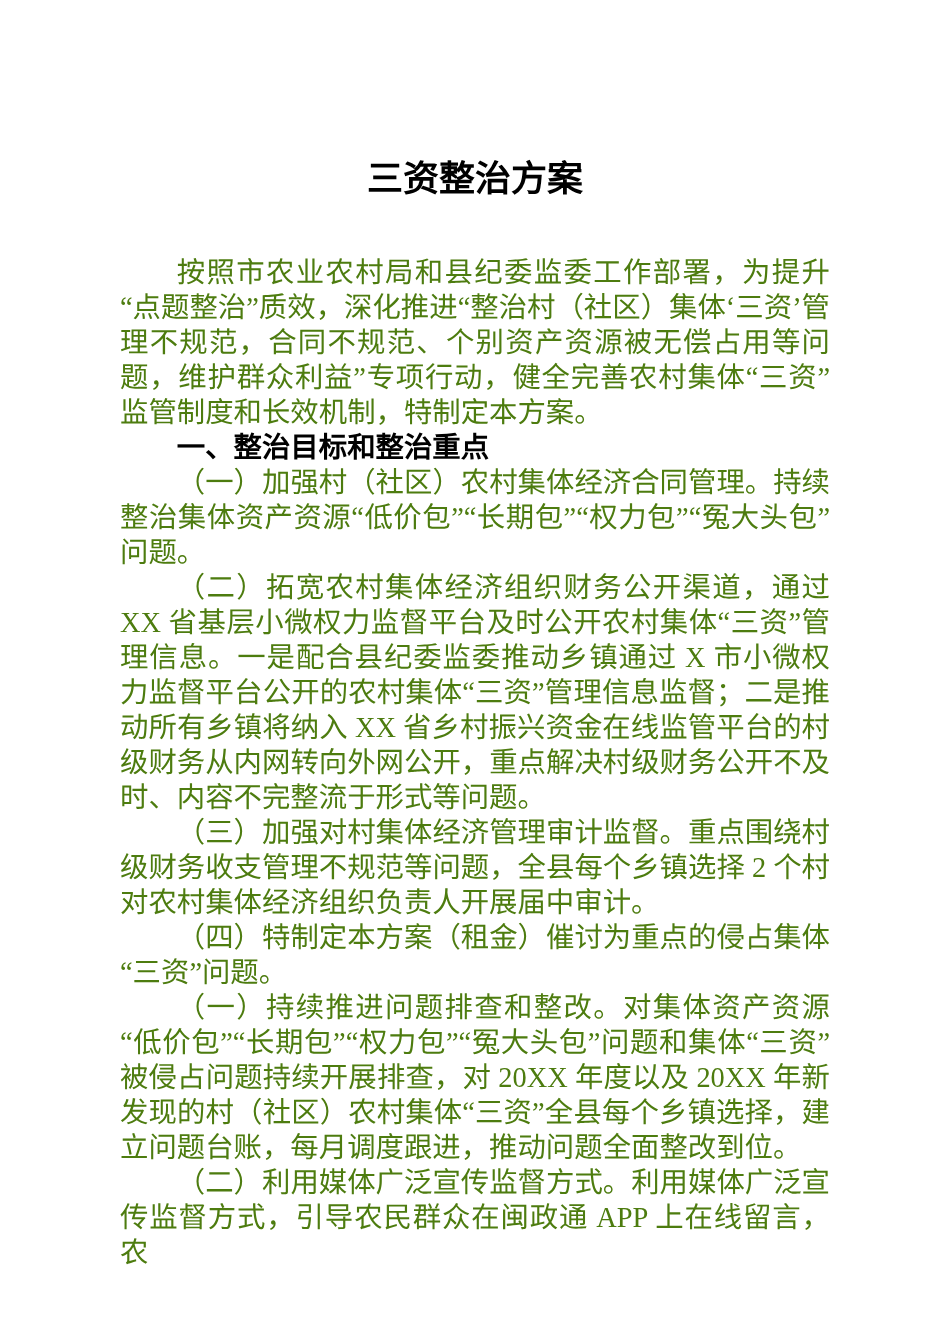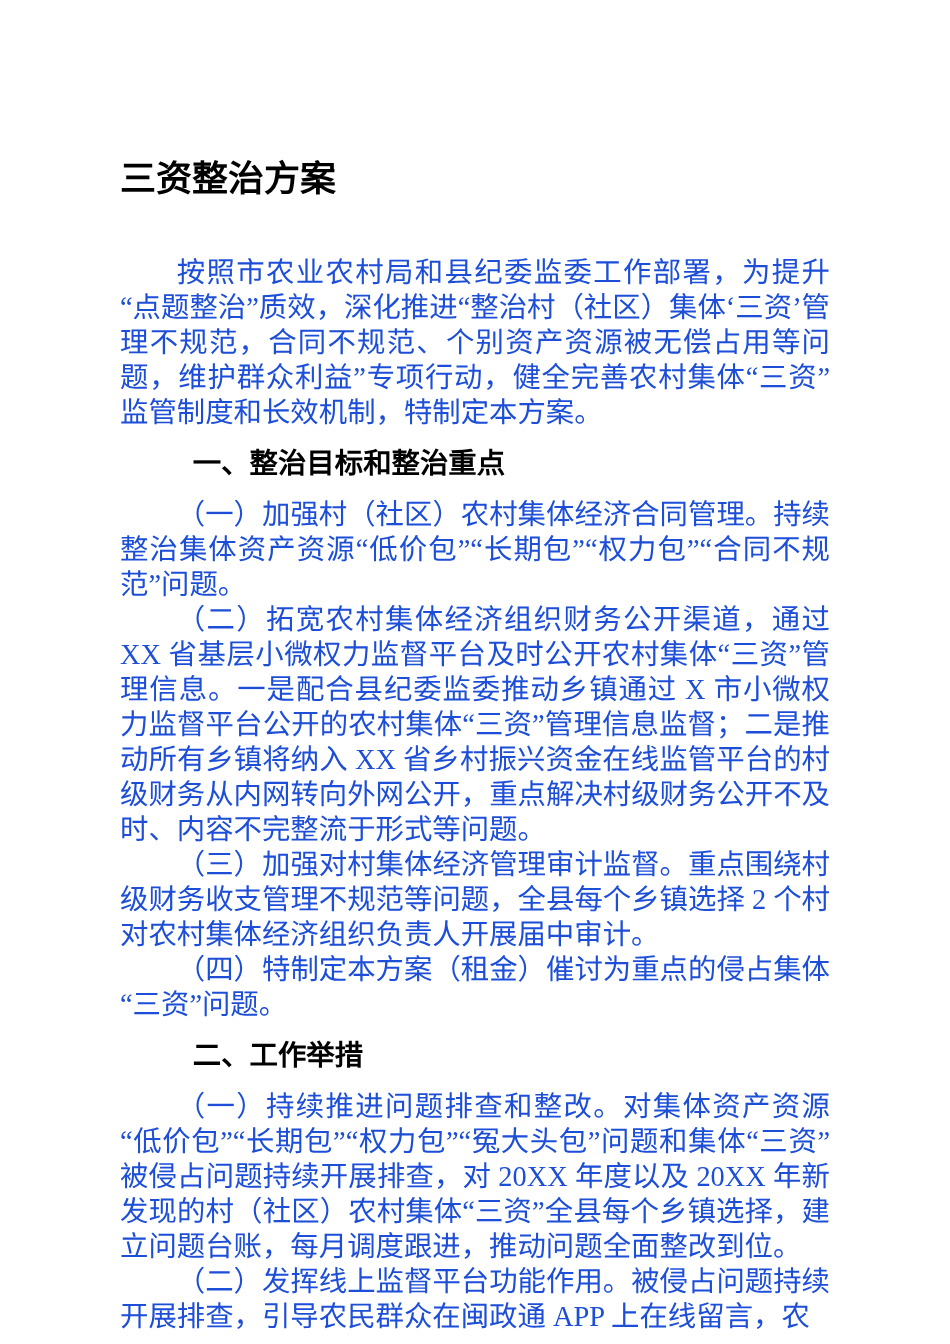--- a/index.html
+++ b/index.html
@@ -17,57 +17,56 @@
     padding: 156px 120px 0 120px;
     overflow: hidden;
     color: #000000;
   }
   .doc-title {
     margin: 0 0 54px 0;
     font-family: "Liberation Sans", "DejaVu Sans", sans-serif;
     font-weight: bold;
     font-size: 36px;
     line-height: 45px;
-    text-align: left;
+    text-align: center;
     color: #000000;
   }
   .doc-body {
     width: 710px;
   }
   .para {
     margin: 0;
     font-family: "Liberation Serif", "DejaVu Serif", serif;
     font-size: 28.4px;
     line-height: 35px;
     text-align: justify;
     text-indent: 2em;
-    color: #1d4ed8;
+    color: #4d7c0f;
     word-break: normal;
     overflow-wrap: break-word;
   }
   .heading {
-    margin: 16px;
+    margin: 0;
     font-family: "Liberation Sans", "DejaVu Sans", sans-serif;
     font-weight: bold;
     font-size: 28.4px;
     line-height: 35px;
     text-align: justify;
     text-indent: 2em;
     color: #000000;
   }
 </style>
 </head>
 <body>
 
 <div class="page">
   <h1 class="doc-title">三资整治方案</h1>
   <div class="doc-body" id="doc-body">
       <p class="para">按照市农业农村局和县纪委监委工作部署，为提升“点题整治”质效，深化推进“整治村（社区）集体‘三资’管理不规范，合同不规范、个别资产资源被无偿占用等问题，维护群众利益”专项行动，健全完善农村集体“三资”监管制度和长效机制，特制定本方案。</p>
       <p class="heading">一、整治目标和整治重点</p>
-      <p class="para">（一）加强村（社区）农村集体经济合同管理。持续整治集体资产资源“低价包”“长期包”“权力包”“合同不规范”问题。</p>
+      <p class="para">（一）加强村（社区）农村集体经济合同管理。持续整治集体资产资源“低价包”“长期包”“权力包”“冤大头包”问题。</p>
       <p class="para">（二）拓宽农村集体经济组织财务公开渠道，通过 XX 省基层小微权力监督平台及时公开农村集体“三资”管理信息。一是配合县纪委监委推动乡镇通过 X 市小微权力监督平台公开的农村集体“三资”管理信息监督；二是推动所有乡镇将纳入 XX 省乡村振兴资金在线监管平台的村级财务从内网转向外网公开，重点解决村级财务公开不及时、内容不完整流于形式等问题。</p>
       <p class="para">（三）加强对村集体经济管理审计监督。重点围绕村级财务收支管理不规范等问题，全县每个乡镇选择 2 个村对农村集体经济组织负责人开展届中审计。</p>
       <p class="para">（四）特制定本方案（租金）催讨为重点的侵占集体“三资”问题。</p>
-      <p class="heading">二、工作举措</p>
       <p class="para">（一）持续推进问题排查和整改。对集体资产资源“低价包”“长期包”“权力包”“冤大头包”问题和集体“三资”被侵占问题持续开展排查，对 20XX 年度以及 20XX 年新发现的村（社区）农村集体“三资”全县每个乡镇选择，建立问题台账，每月调度跟进，推动问题全面整改到位。</p>
-      <p class="para">（二）发挥线上监督平台功能作用。被侵占问题持续开展排查，引导农民群众在闽政通 APP 上在线留言，农</p>
+      <p class="para">（二）利用媒体广泛宣传监督方式。利用媒体广泛宣传监督方式，引导农民群众在闽政通 APP 上在线留言，农</p>
     </div>
 </div>
 
 </body></html>

